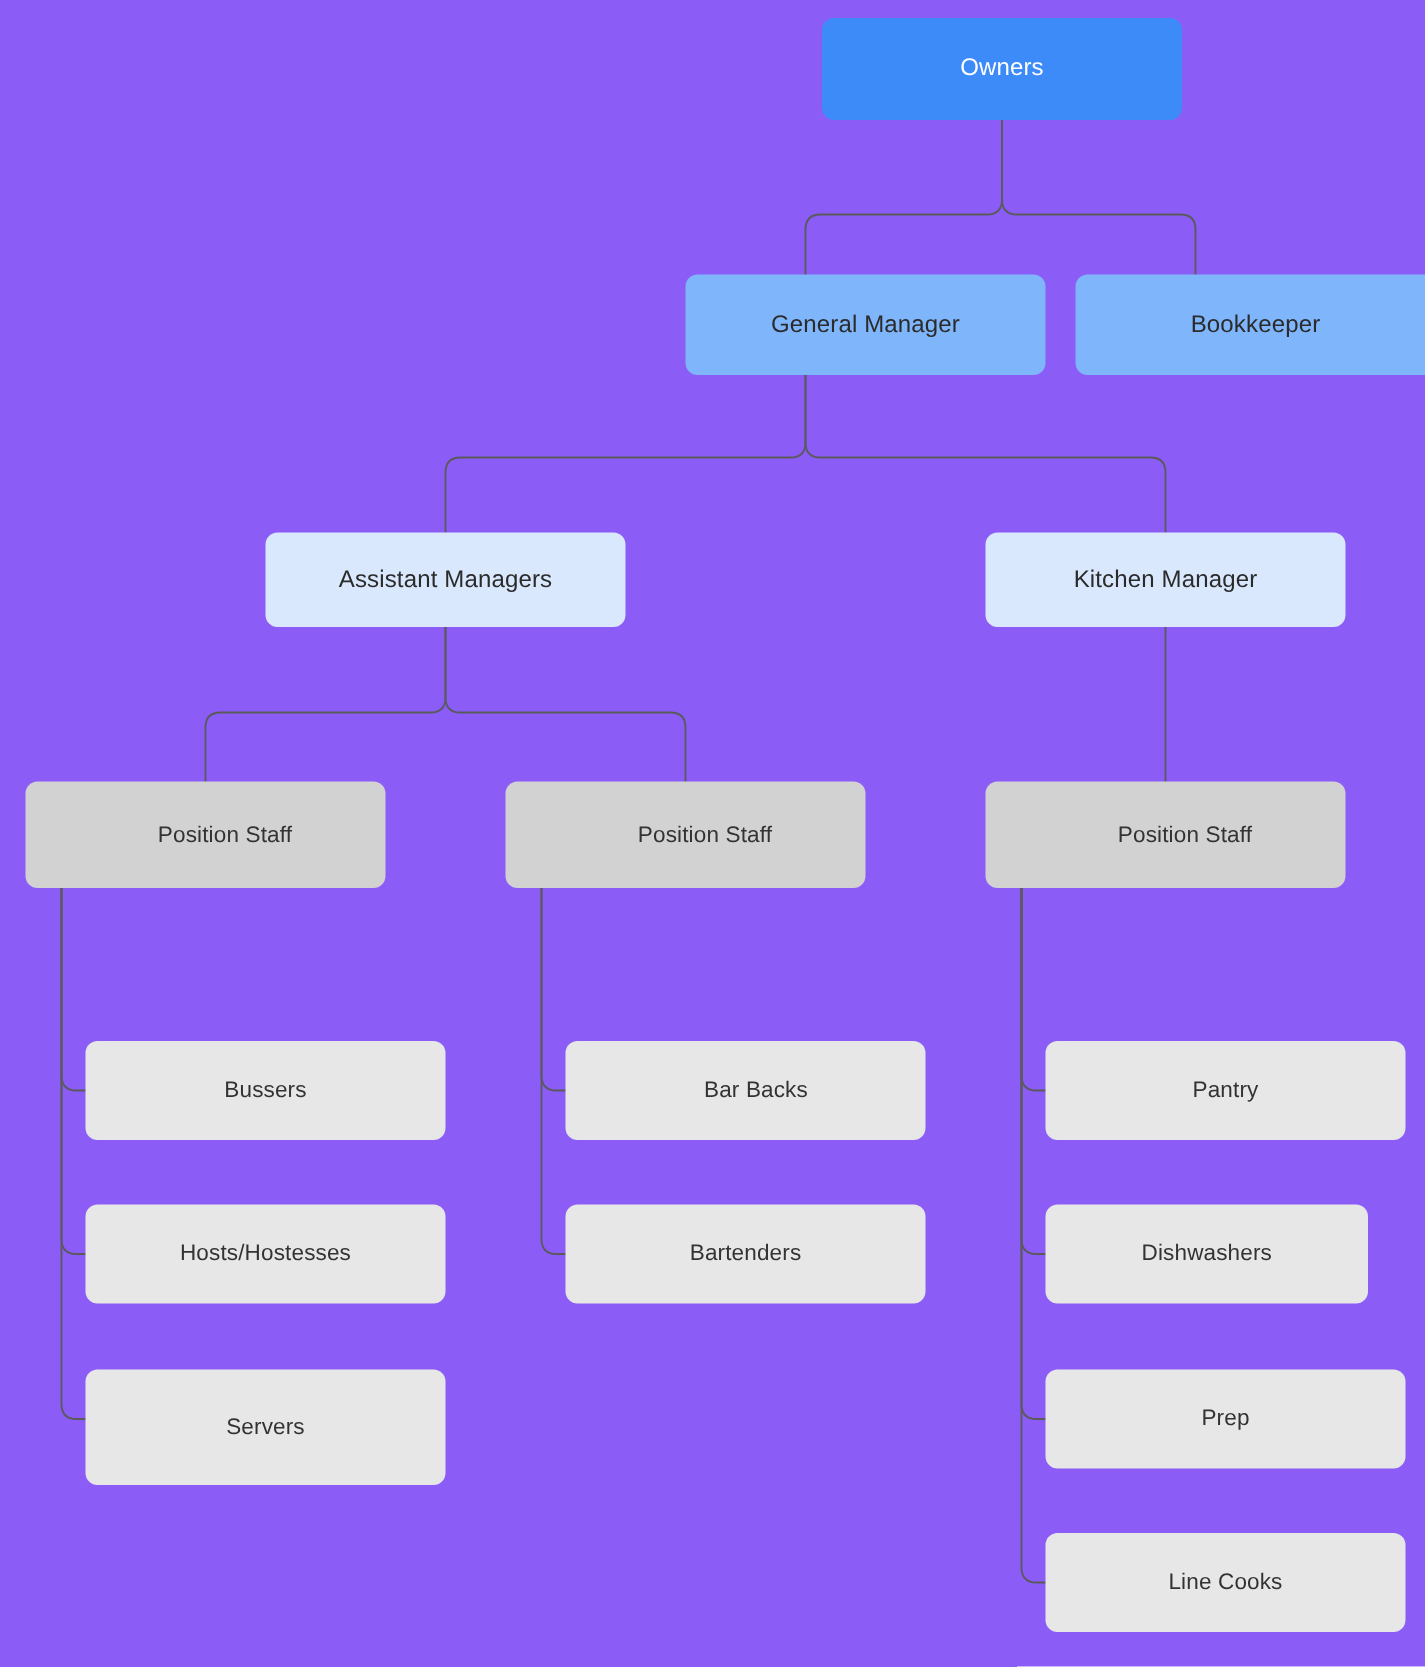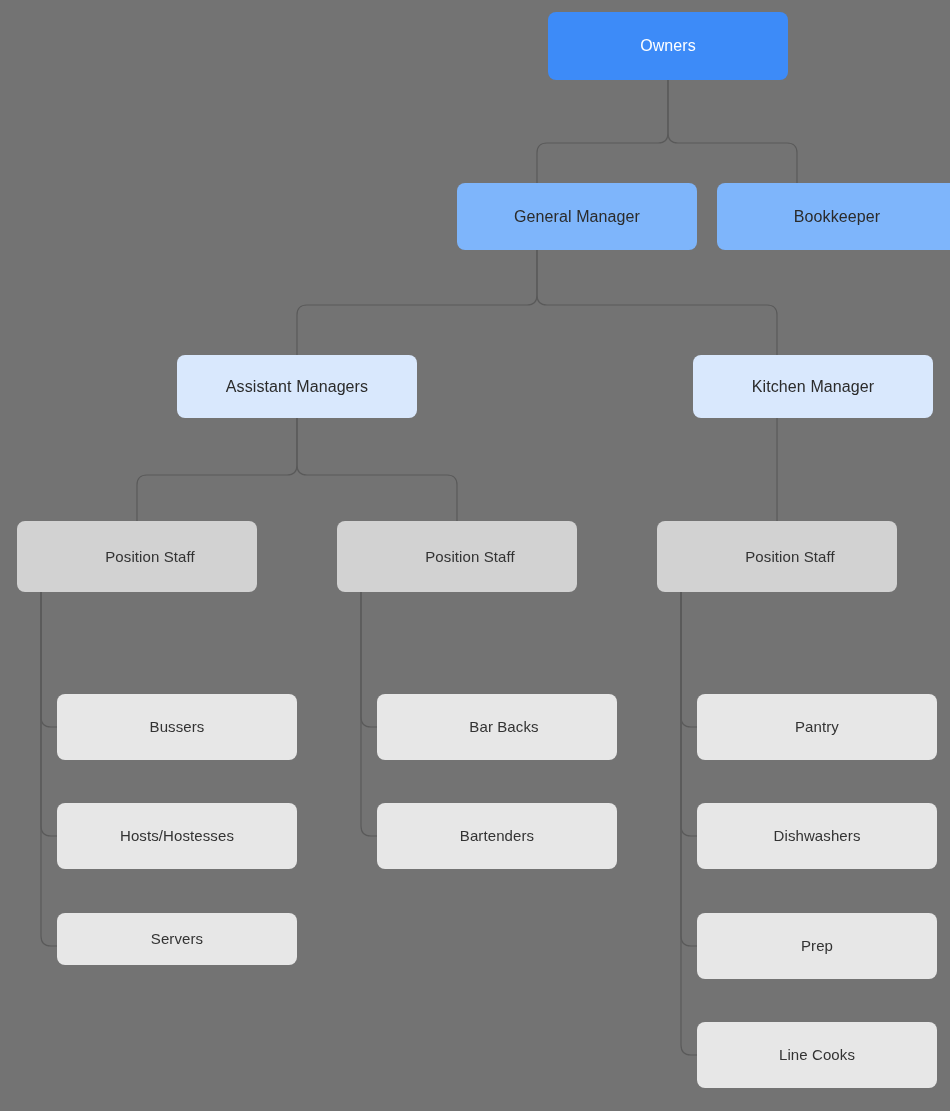--- a/index.html
+++ b/index.html
@@ -7,21 +7,21 @@
     padding: 0;
     background: #ffffff;
   }
   body {
     font-family: "Liberation Sans", sans-serif;
   }
   #chart-canvas {
     position: relative;
     width: 950px;
     height: 1111px;
-    background: #737373;
+    background: #8b5cf6;
     overflow: hidden;
   }
   #connector-layer {
     position: absolute;
     left: 0;
     top: 0;
     width: 950px;
     height: 1111px;
     pointer-events: none;
   }
@@ -102,21 +102,21 @@
   </div>
 
   <div class="node tier-managers" style="left: 677px; top: 183px; width: 240px; height: 67px;">
     <span class="node-label">Bookkeeper</span>
   </div>
 
   <div class="node tier-submanagers" style="left: 177px; top: 355px; width: 240px; height: 63px;">
     <span class="node-label">Assistant Managers</span>
   </div>
 
-  <div class="node tier-submanagers" style="left: 693px; top: 355px; width: 240px; height: 63px;">
+  <div class="node tier-submanagers" style="left: 657px; top: 355px; width: 240px; height: 63px;">
     <span class="node-label">Kitchen Manager</span>
   </div>
 
   <div class="node tier-position" style="left: 17px; top: 521px; width: 240px; height: 71px;">
     <span class="node-label">Position Staff</span>
   </div>
 
   <div class="node tier-position" style="left: 337px; top: 521px; width: 240px; height: 71px;">
     <span class="node-label">Position Staff</span>
   </div>
@@ -125,39 +125,39 @@
     <span class="node-label">Position Staff</span>
   </div>
 
   <div id="leaf-group-front">
       <div class="node tier-leaf" style="left: 57px; top: 694px; width: 240px; height: 66px;">
         <span class="node-label">Bussers</span>
       </div>
       <div class="node tier-leaf" style="left: 57px; top: 803px; width: 240px; height: 66px;">
         <span class="node-label">Hosts/Hostesses</span>
       </div>
-      <div class="node tier-leaf" style="left: 57px; top: 913px; width: 240px; height: 52px;">
+      <div class="node tier-leaf" style="left: 57px; top: 913px; width: 240px; height: 77px;">
         <span class="node-label">Servers</span>
       </div>
     </div>
 
   <div id="leaf-group-bar">
       <div class="node tier-leaf" style="left: 377px; top: 694px; width: 240px; height: 66px; padding-left: 24px;">
         <span class="node-label">Bar Backs</span>
       </div>
       <div class="node tier-leaf" style="left: 377px; top: 803px; width: 240px; height: 66px;">
         <span class="node-label">Bartenders</span>
       </div>
     </div>
 
   <div id="leaf-group-kitchen">
       <div class="node tier-leaf" style="left: 697px; top: 694px; width: 240px; height: 66px;">
         <span class="node-label">Pantry</span>
       </div>
-      <div class="node tier-leaf" style="left: 697px; top: 803px; width: 240px; height: 66px;">
+      <div class="node tier-leaf" style="left: 697px; top: 803px; width: 215px; height: 66px;">
         <span class="node-label">Dishwashers</span>
       </div>
       <div class="node tier-leaf" style="left: 697px; top: 913px; width: 240px; height: 66px;">
         <span class="node-label">Prep</span>
       </div>
       <div class="node tier-leaf" style="left: 697px; top: 1022px; width: 240px; height: 66px;">
         <span class="node-label">Line Cooks</span>
       </div>
     </div>
 

